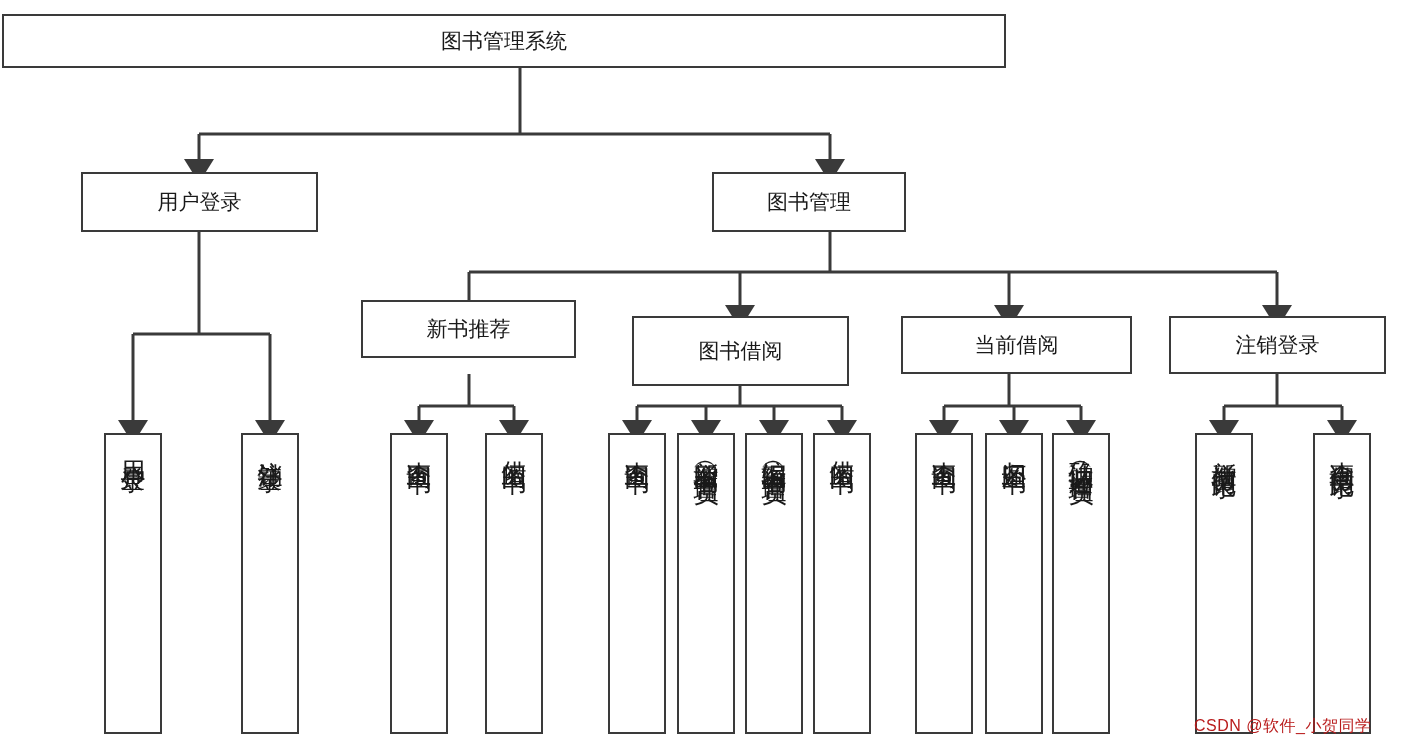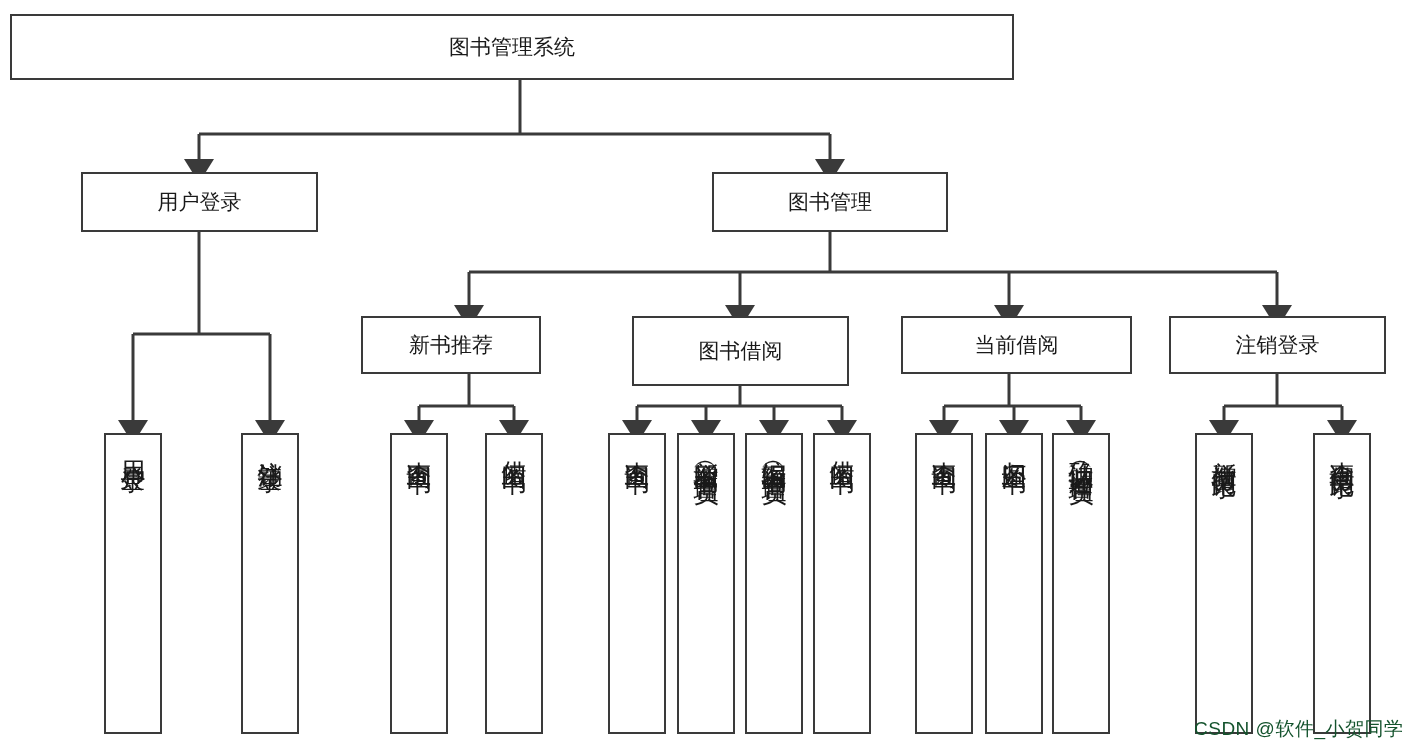--- a/index.html
+++ b/index.html
@@ -52,22 +52,22 @@
   }
   .node.v .label {
     writing-mode: vertical-rl;
     text-orientation: upright;
     font-size: 25px;
     letter-spacing: 3px;
     line-height: 1;
   }
   .watermark {
     position: absolute;
-    font-size: 19px;
-    color: #14532d;
+    font-size: 16px;
+    color: #b91c1c;
     white-space: nowrap;
     letter-spacing: 0.5px;
   }
 </style>
 </head>
 <body>
 
 <div id="canvas">
 
   <svg id="edges" viewBox="0 0 1405 747" xmlns="http://www.w3.org/2000/svg">
@@ -113,32 +113,32 @@
       <path d="M1014,406 L1014,429" marker-end="url(#arrow)"></path>
       <path d="M1081,406 L1081,429" marker-end="url(#arrow)"></path>
 
       <path d="M1277,374 L1277,406"></path>
       <path d="M1224,406 L1342,406"></path>
       <path d="M1224,406 L1224,429" marker-end="url(#arrow)"></path>
       <path d="M1342,406 L1342,429" marker-end="url(#arrow)"></path>
     </g>
   </svg>
 
-  <div class="node h" style="left:10px; top:14px; width:1004px; height:66px;">
+  <div class="node h" style="left:2px; top:14px; width:1004px; height:54px;">
     <span class="label">图书管理系统</span>
   </div>
 
   <div class="node h" style="left:81px; top:172px; width:237px; height:60px;">
     <span class="label">用户登录</span>
   </div>
-  <div class="node h" style="left:712px; top:172px; width:236px; height:60px;">
+  <div class="node h" style="left:712px; top:172px; width:194px; height:60px;">
     <span class="label">图书管理</span>
   </div>
 
-  <div class="node h" style="left:361px; top:316px; width:180px; height:58px;align-items:center;">
+  <div class="node h" style="left:361px; top:300px; width:215px; height:58px;align-items:center;">
     <span class="label">新书推荐</span>
   </div>
   <div class="node h" style="left:632px; top:316px; width:217px; height:70px;">
     <span class="label">图书借阅</span>
   </div>
   <div class="node h" style="left:901px; top:316px; width:231px; height:58px;">
     <span class="label">当前借阅</span>
   </div>
   <div class="node h" style="left:1169px; top:316px; width:217px; height:58px;">
     <span class="label">注销登录</span>

